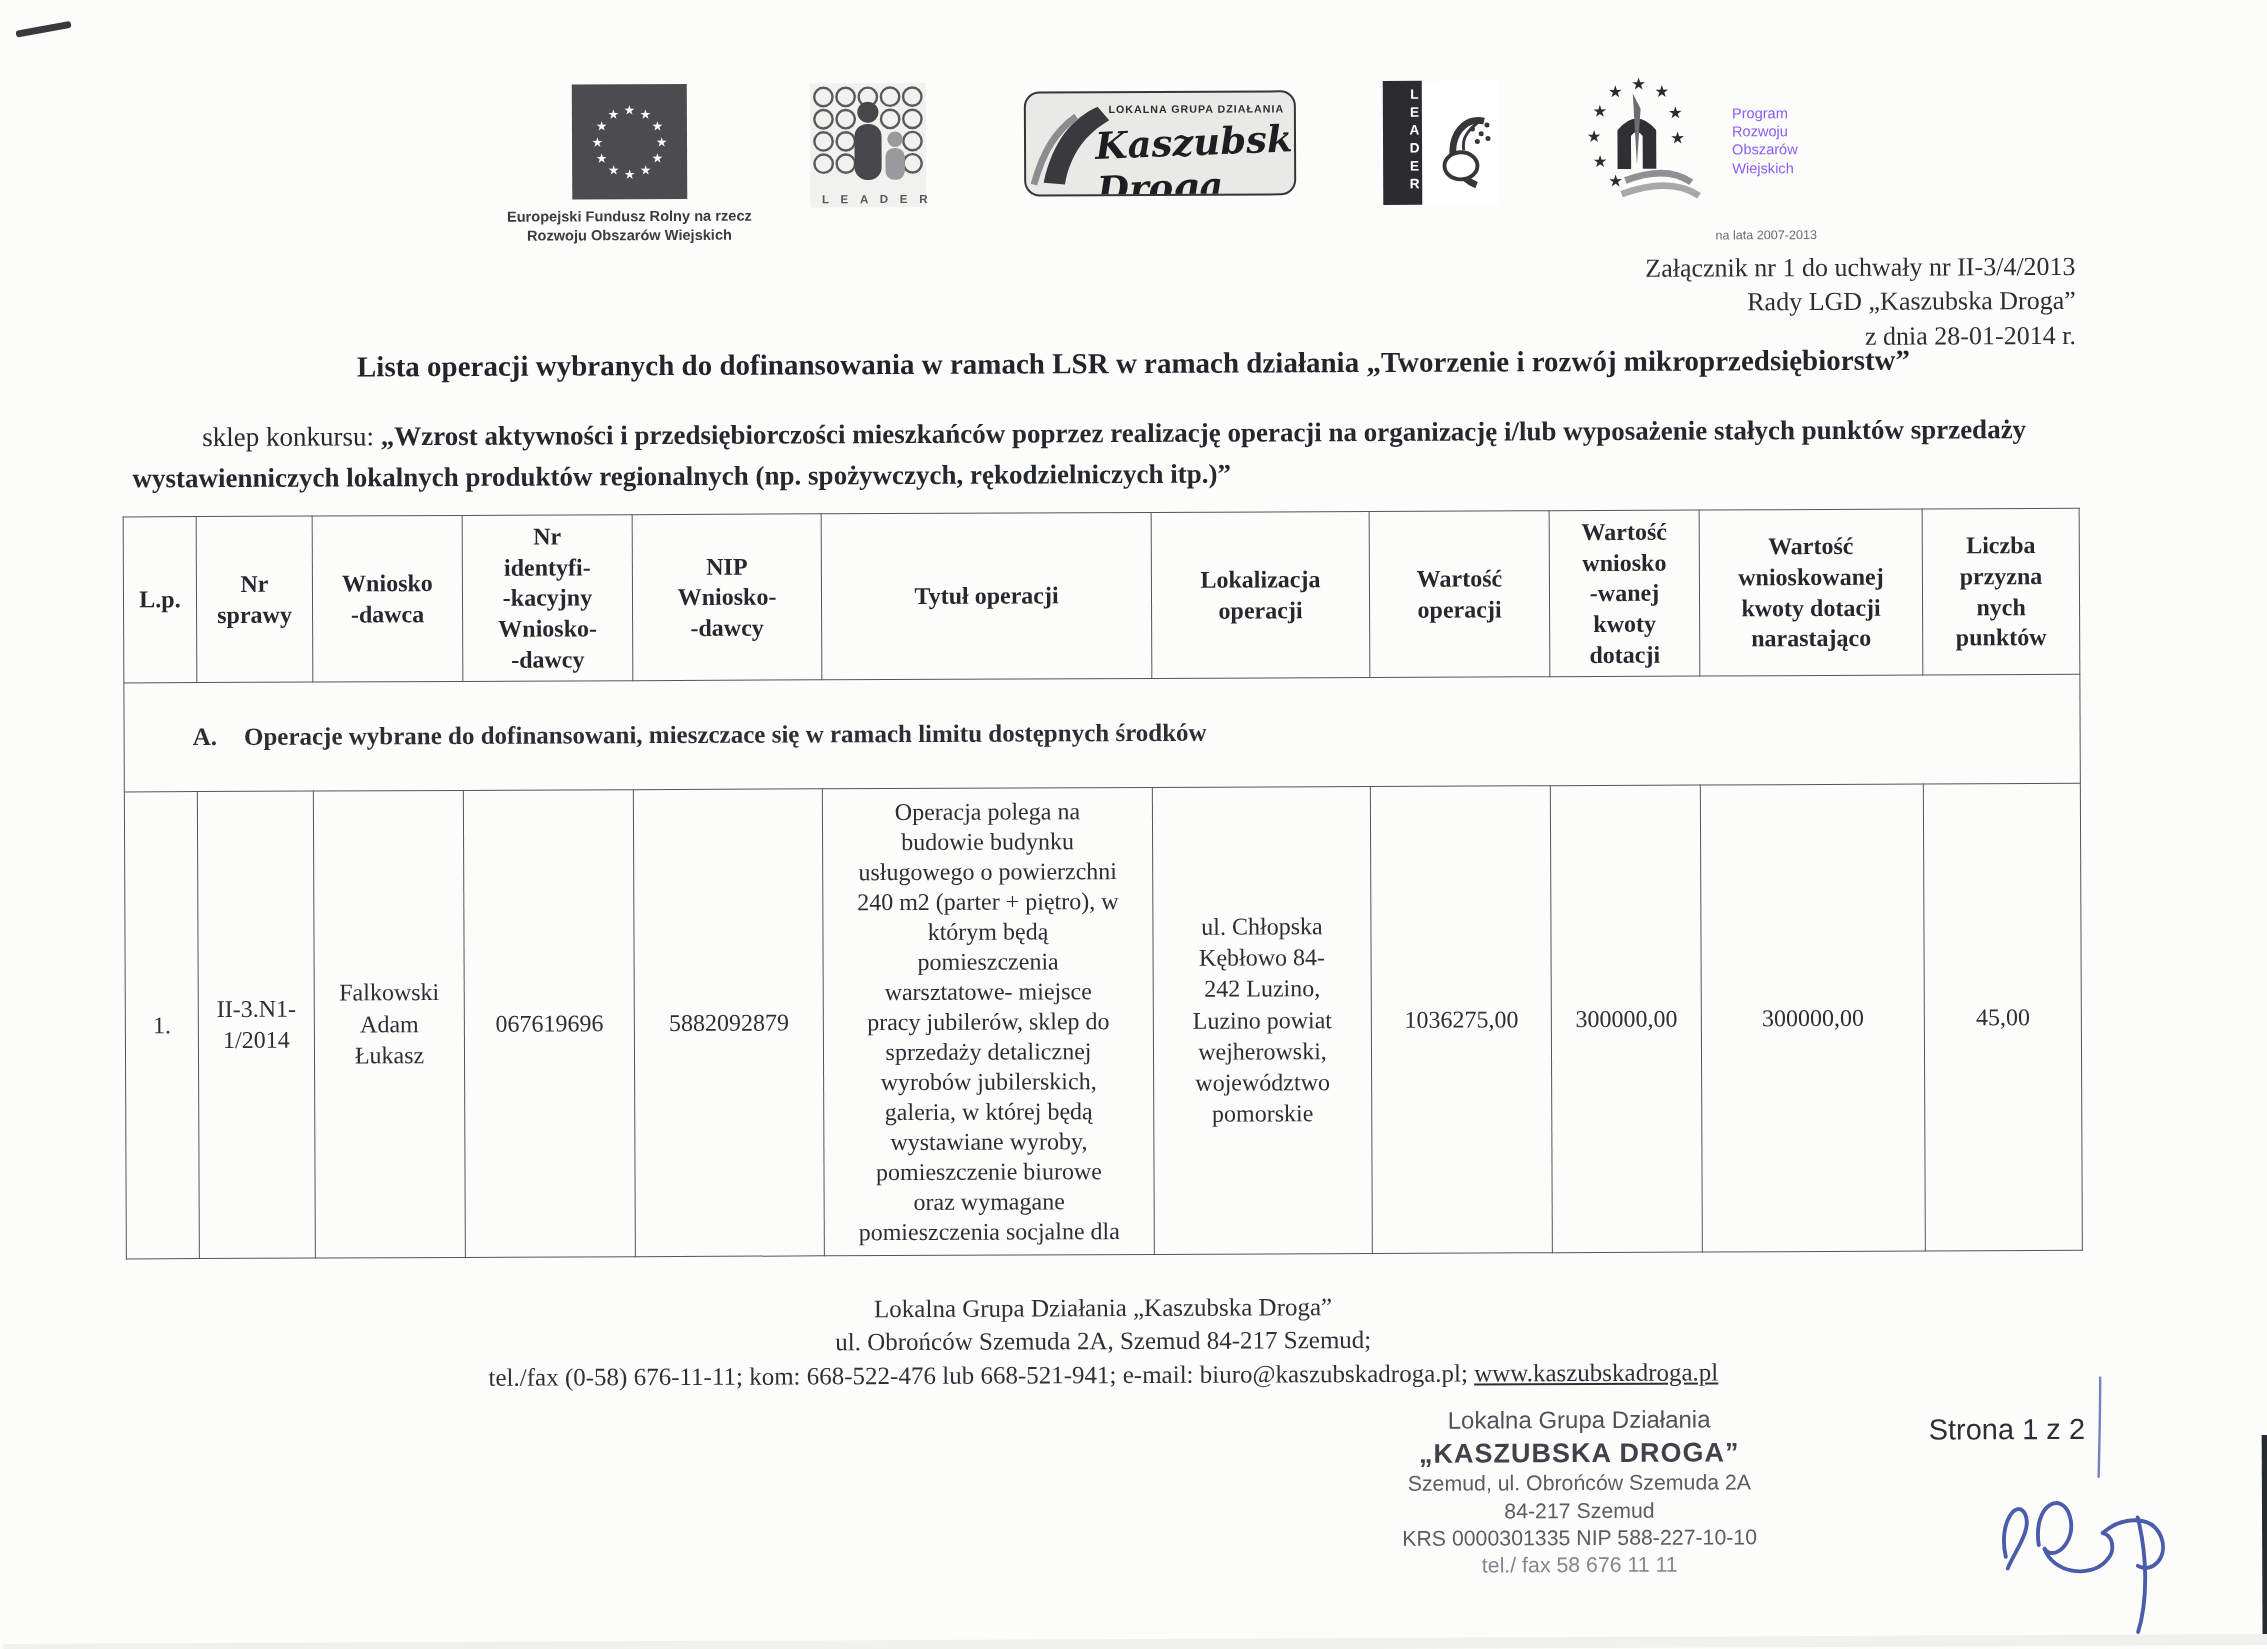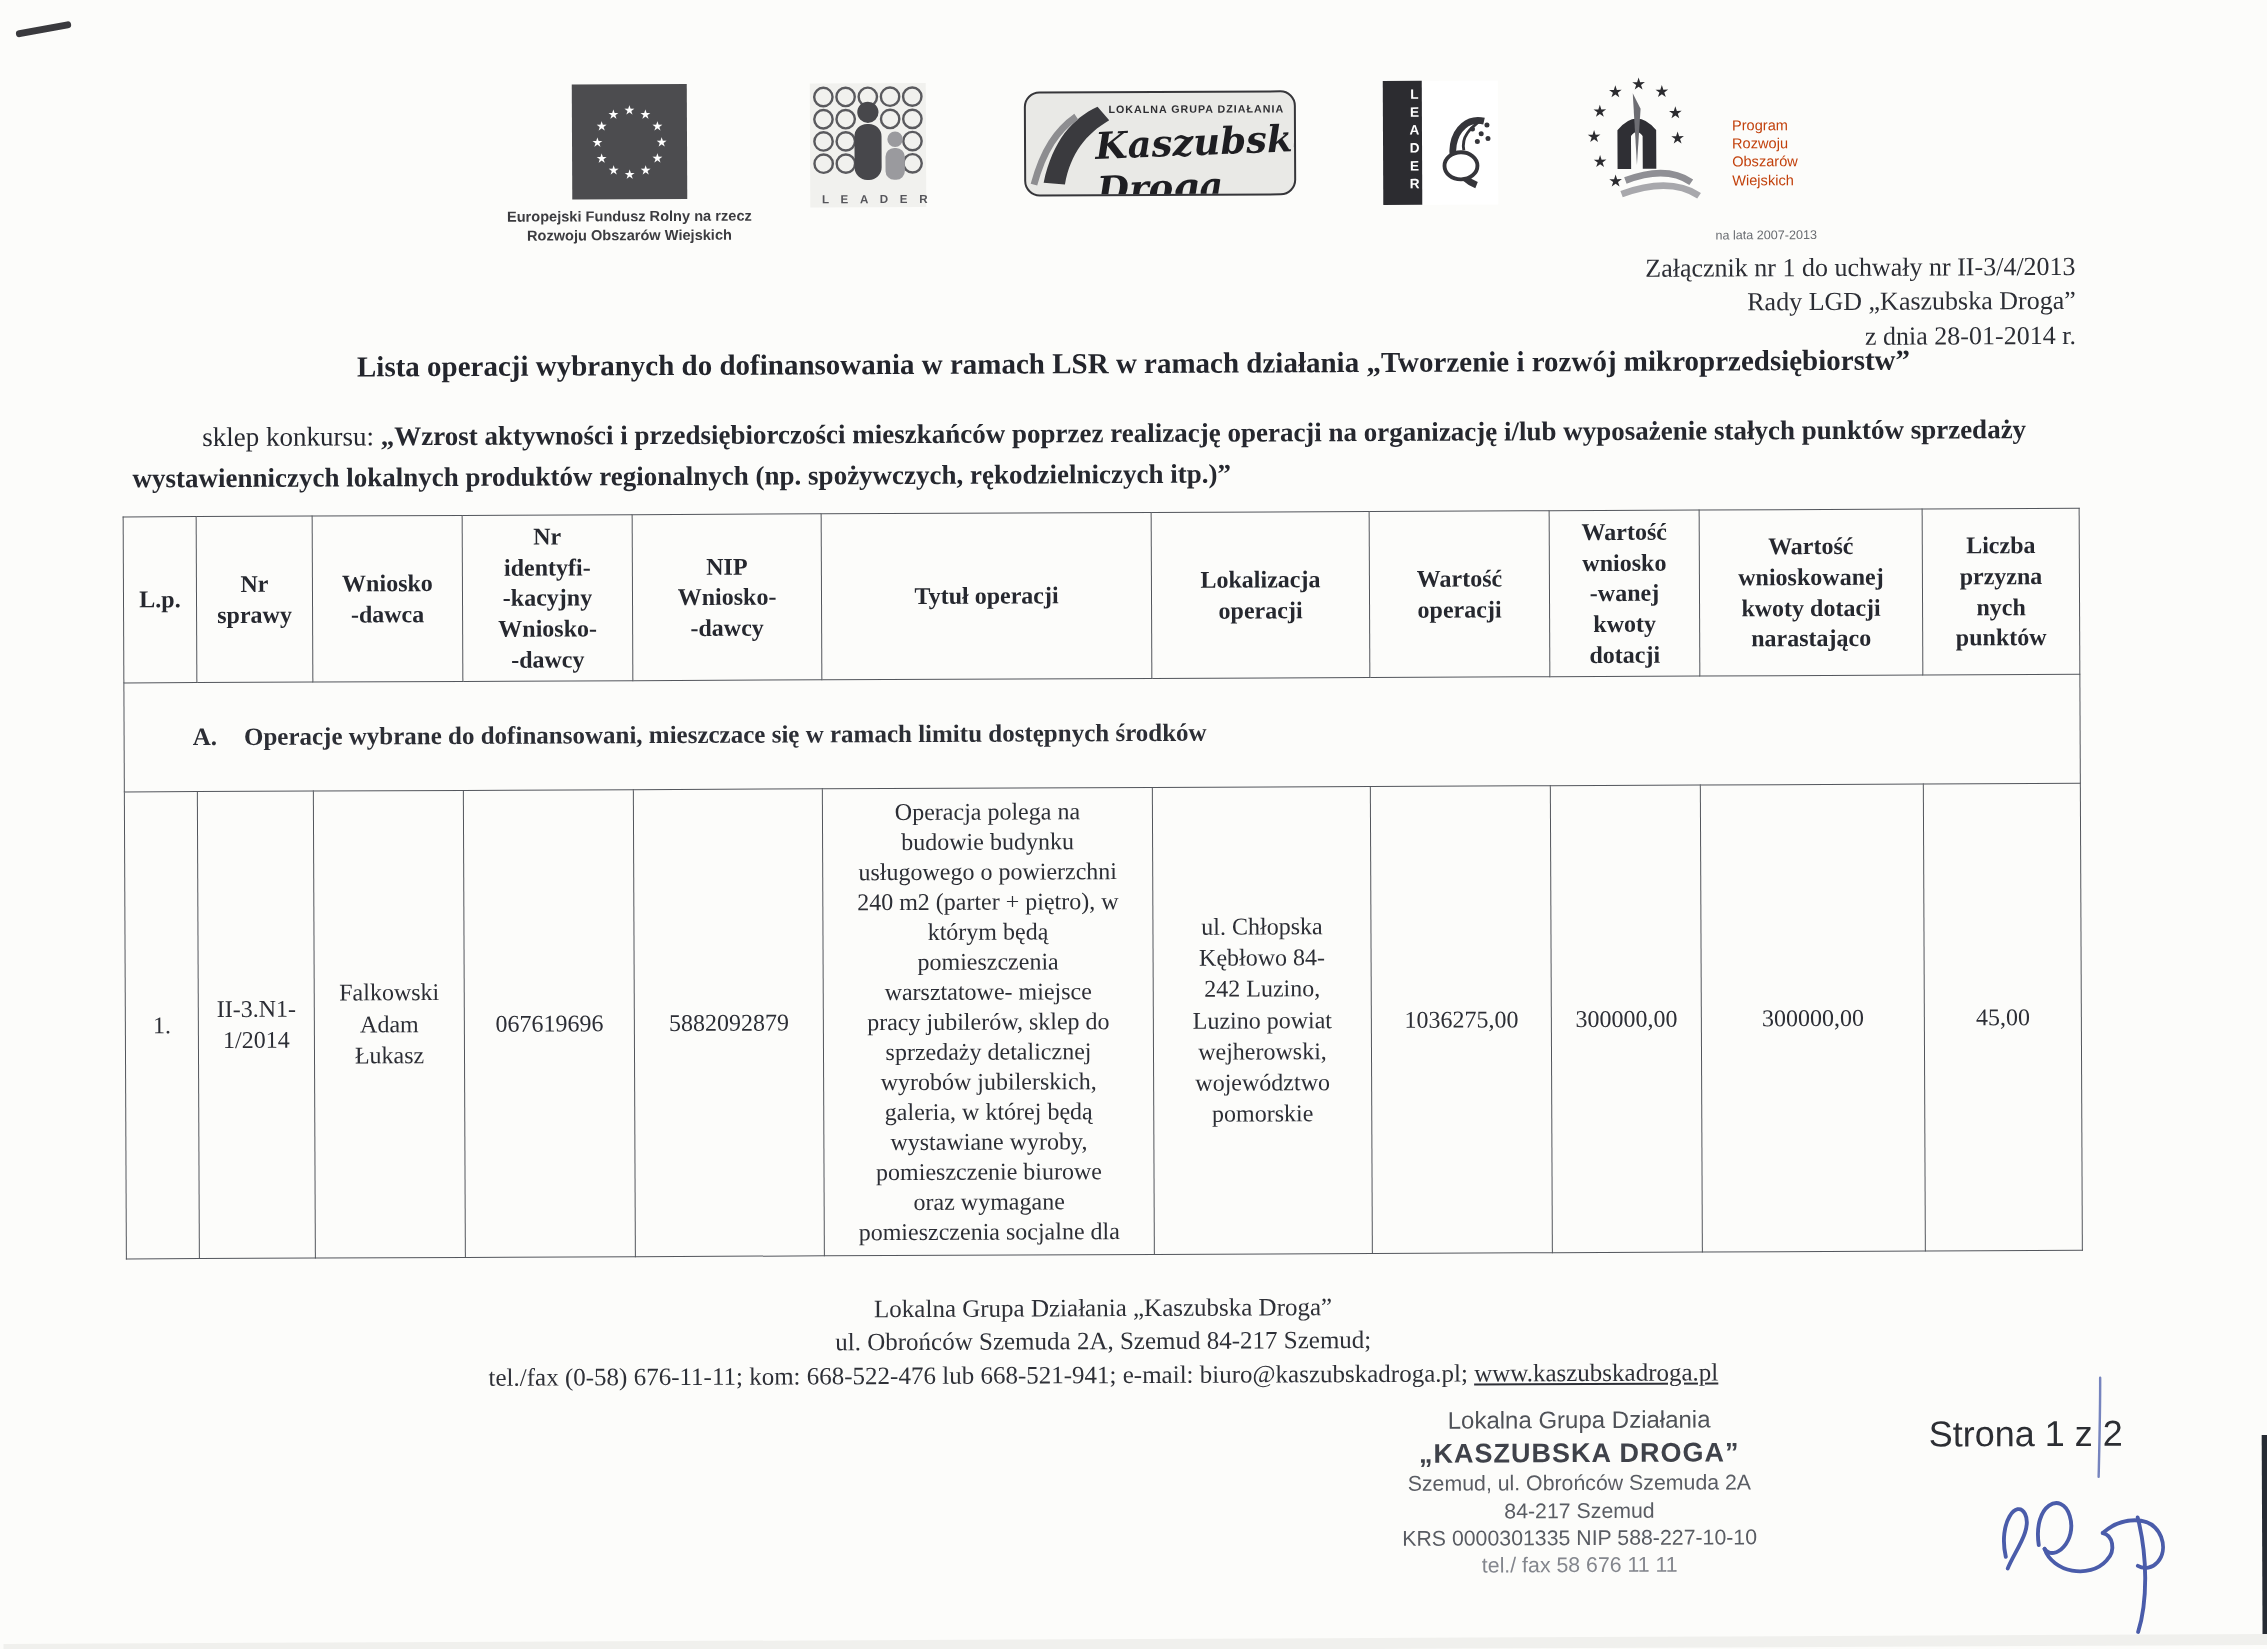--- a/index.html
+++ b/index.html
@@ -37,21 +37,21 @@
     font-style:italic; font-weight:bold; font-size:37px; color:#1e1e22; transform:rotate(-2deg); }
 
   .logo-leader-vert { position:absolute; left:1386px; top:82px; width:115px; height:124px; background:#ffffff; }
   .leader-vert-strip { position:absolute; left:0; top:0; width:39px; height:124px; background:#2c2c30; }
   .leader-vert-letters { position:absolute; left:0; top:5.8px; width:39px; text-align:center;
     writing-mode:vertical-rl; text-orientation:upright; letter-spacing:2.9px;
     font-family:"Liberation Sans",sans-serif; font-weight:bold; font-size:13.6px; color:#ffffff; }
 
   .logo-prow { position:absolute; left:1572px; top:70px; width:291px; height:144px; }
   .prow-text { position:absolute; left:163px; top:37px; font-family:"Liberation Sans",sans-serif;
-    font-size:14.6px; line-height:1.25; color:#c2410c; white-space:pre-line;margin-top:12px; }
+    font-size:14.6px; line-height:1.25; color:#8b5cf6; white-space:pre-line; }
   .prow-years { position:absolute; left:146px; top:113px; font-family:"Liberation Sans",sans-serif;
     font-size:12.6px; color:#6a6d72;margin-top:48px; }
 
   
   .attachment { position:absolute; top:254px; left:1067px; width:1011px; text-align:right;
     font-size:26px; line-height:1.32; color:#2c2e35; }
   .attachment span { display:block; }
 
   .doc-title { position:absolute; top:347px; left:136px; width:1999px; text-align:center;
     font-weight:bold; font-size:29px; color:#23252c; }
@@ -84,21 +84,21 @@
 
   .stamp { position:absolute; top:1407px; left:1305px; width:543px; text-align:center;
     font-family:"Liberation Sans",sans-serif; line-height:1.28; }
   .stamp .s1 { font-size:24px; color:#4e5157; }
   .stamp .s2 { font-size:27px; font-weight:bold; color:#3f424a; letter-spacing:1px; }
   .stamp .s3, .stamp .s4, .stamp .s5 { font-size:21.3px; color:#595c63; }
   .stamp .s6 { font-size:21.3px; color:#83868d; }
   .stamp span { display:block; }
 
   .strona { position:absolute; top:1417px; left:1926px; font-family:"Liberation Sans",sans-serif;
-    font-size:36px; color:#2c2e33;text-align:center; }
+    font-size:29px; color:#2c2e33;text-align:center; }
 
   .signature { position:absolute; left:1989px; top:1376px; }
 </style>
 </head>
 <body>
 
 <div class="page">
   <div class="tilt">
 
     <div class="dash-topleft"></div>

